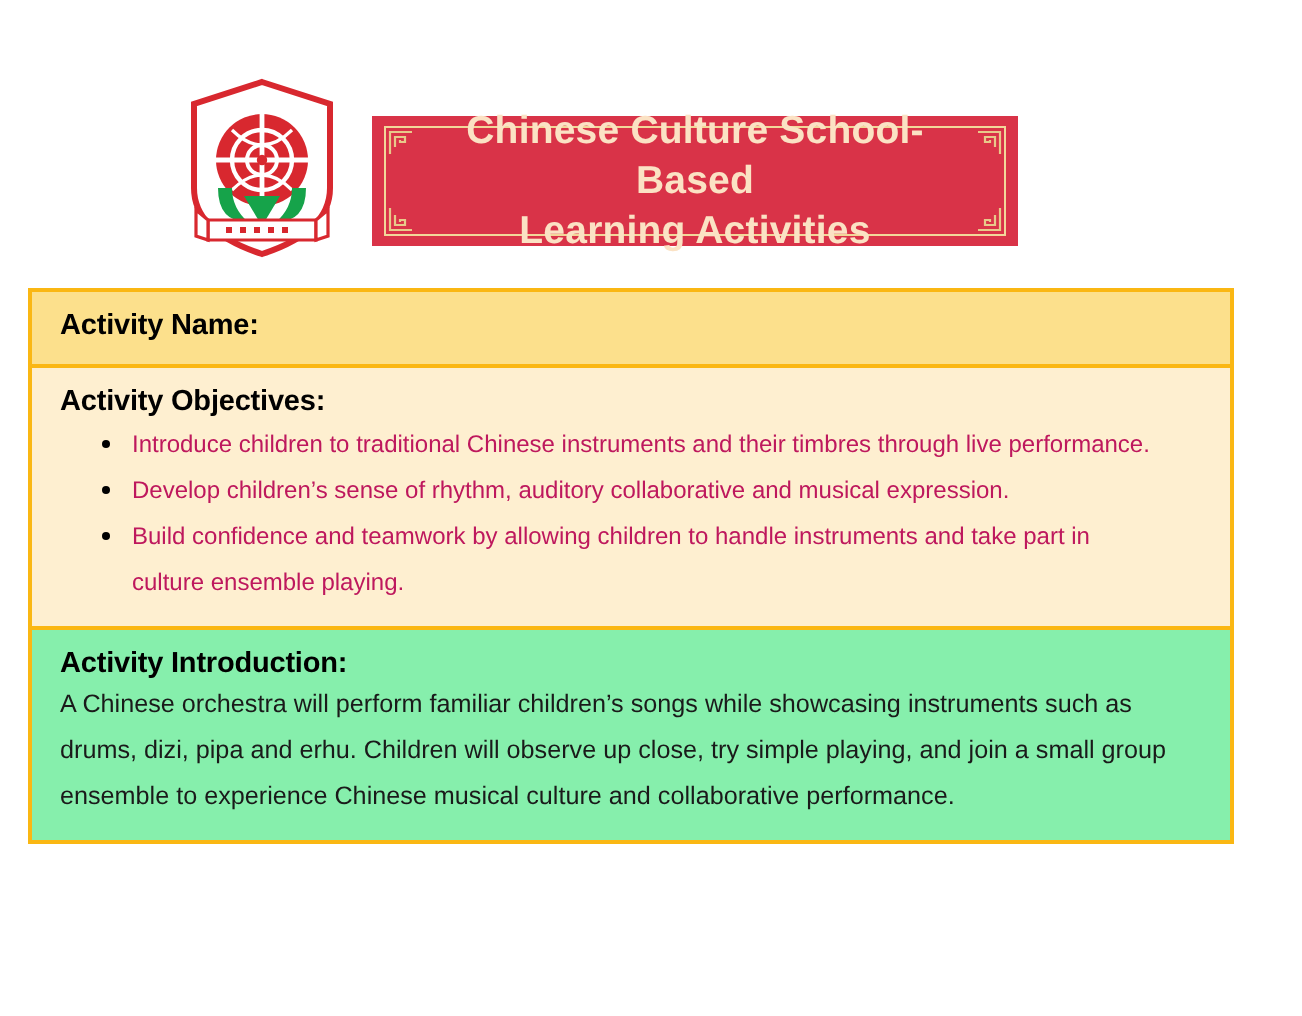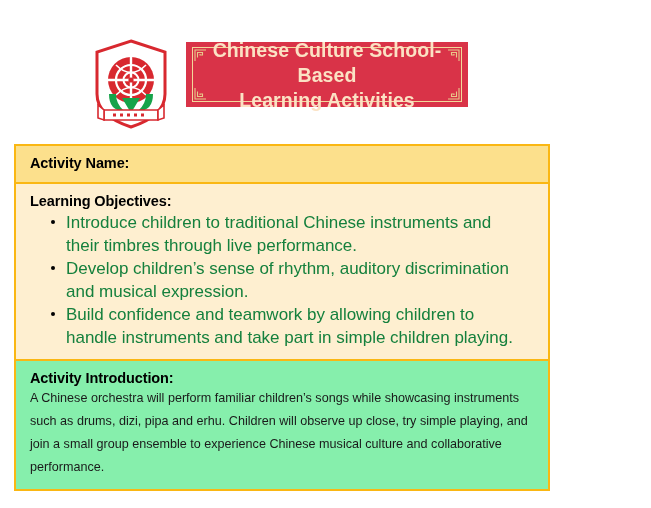--- a/index.html
+++ b/index.html
@@ -30,22 +30,22 @@
     left: 92px;
     top: 38px;
     width: 78px;
     height: 92px;
   }
   .logo-wrap svg { display: block; }
 
   .title-banner {
     position: absolute;
     left: 186px;
-    top: 42px;
-    width: 282px;
+    top: 58px;
+    width: 323px;
     height: 65px;
     background: #D93348;
     box-sizing: border-box;
   }
   .banner-inner-border {
     position: absolute;
     left: 6px;
     top: 5px;
     right: 6px;
     bottom: 5px;
@@ -77,21 +77,21 @@
     line-height: 25px;
     letter-spacing: 0.1px;
     white-space: pre-line;
   }
 
   
   .activity-table {
     position: absolute;
     left: 14px;
     top: 144px;
-    width: 536px;
+    width: 603px;
     border: 2px solid #FAB713;
     box-sizing: border-box;
     background: #FEEFD0;
   }
 
   .tsection {
     box-sizing: border-box;
     padding: 9px 14px 10px 14px;
     border-bottom: 2px solid #FAB713;
   }
@@ -116,22 +116,22 @@
   }
   .sec-body p { margin: 0; }
 
   ul.obj-list {
     margin: 2px 0 0 0;
     padding: 0 0 0 36px;
     list-style: none;
   }
   ul.obj-list li {
     position: relative;
-    font-size: 17px;
-    color: #15803d;
+    font-size: 12px;
+    color: #be185d;
     line-height: 23px;
     padding-right: 20px;
     margin: 0;
   }
   ul.obj-list li .bullet-dot {
     position: absolute;
     left: -15px;
     top: 9px;
     width: 4px;
     height: 4px;
@@ -210,33 +210,33 @@
   </div>
 </div>
 
 <div class="activity-table">
 
   <div class="tsection sec-name">
     <div class="sec-heading">Activity Name:</div>
   </div>
 
   <div class="tsection sec-obj">
-    <div class="sec-heading">Learning Objectives:</div>
+    <div class="sec-heading">Activity Objectives:</div>
     <ul class="obj-list">
       <li>
         <span class="bullet-dot"></span>
         <span>Introduce children to traditional Chinese instruments and their timbres through live performance.</span>
       </li>
       <li>
         <span class="bullet-dot"></span>
-        <span>Develop children’s sense of rhythm, auditory discrimination and musical expression.</span>
+        <span>Develop children’s sense of rhythm, auditory collaborative and musical expression.</span>
       </li>
       <li>
         <span class="bullet-dot"></span>
-        <span>Build confidence and teamwork by allowing children to handle instruments and take part in simple children playing.</span>
+        <span>Build confidence and teamwork by allowing children to handle instruments and take part in culture ensemble playing.</span>
       </li>
     </ul>
   </div>
 
   <div class="tsection sec-intro">
     <div class="sec-heading">Activity Introduction:</div>
     <div class="sec-body">
       <p>A Chinese orchestra will perform familiar children’s songs while showcasing instruments such as drums, dizi, pipa and erhu. Children will observe up close, try simple playing, and join a small group ensemble to experience Chinese musical culture and collaborative performance.</p>
     </div>
   </div>

